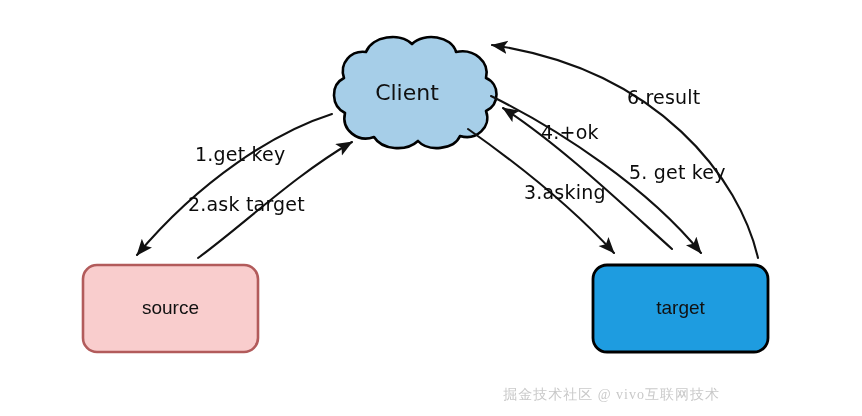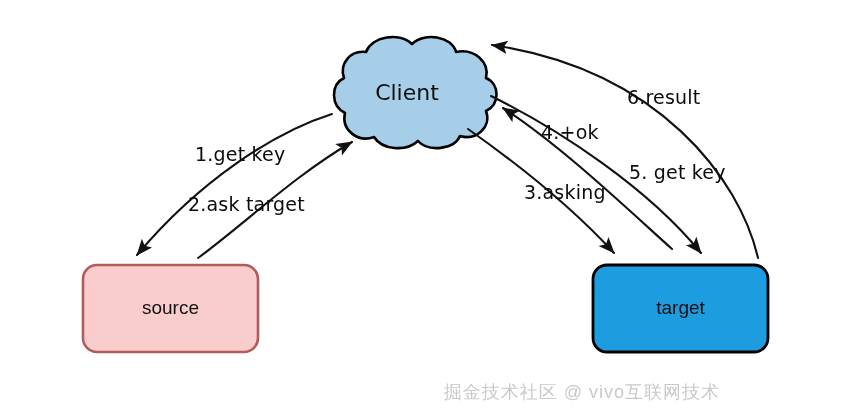--- a/index.html
+++ b/index.html
@@ -54,22 +54,22 @@
   .flow-line {
     fill: none;
     stroke: #111111;
     stroke-width: 2.1;
     stroke-linecap: round;
   }
   .watermark-text {
     position: absolute;
     right: 18px;
     bottom: 12px;
-    font-family: Liberation Sans, sans-serif;
-    font-size: 18px;
+    font-family: Liberation Serif, serif;
+    font-size: 14px;
     color: #c9c9c9;
     letter-spacing: 1px;
     white-space: nowrap;
     user-select: none;
   }
 </style>
 </head>
 <body>
 
 <div id="diagram-root">

